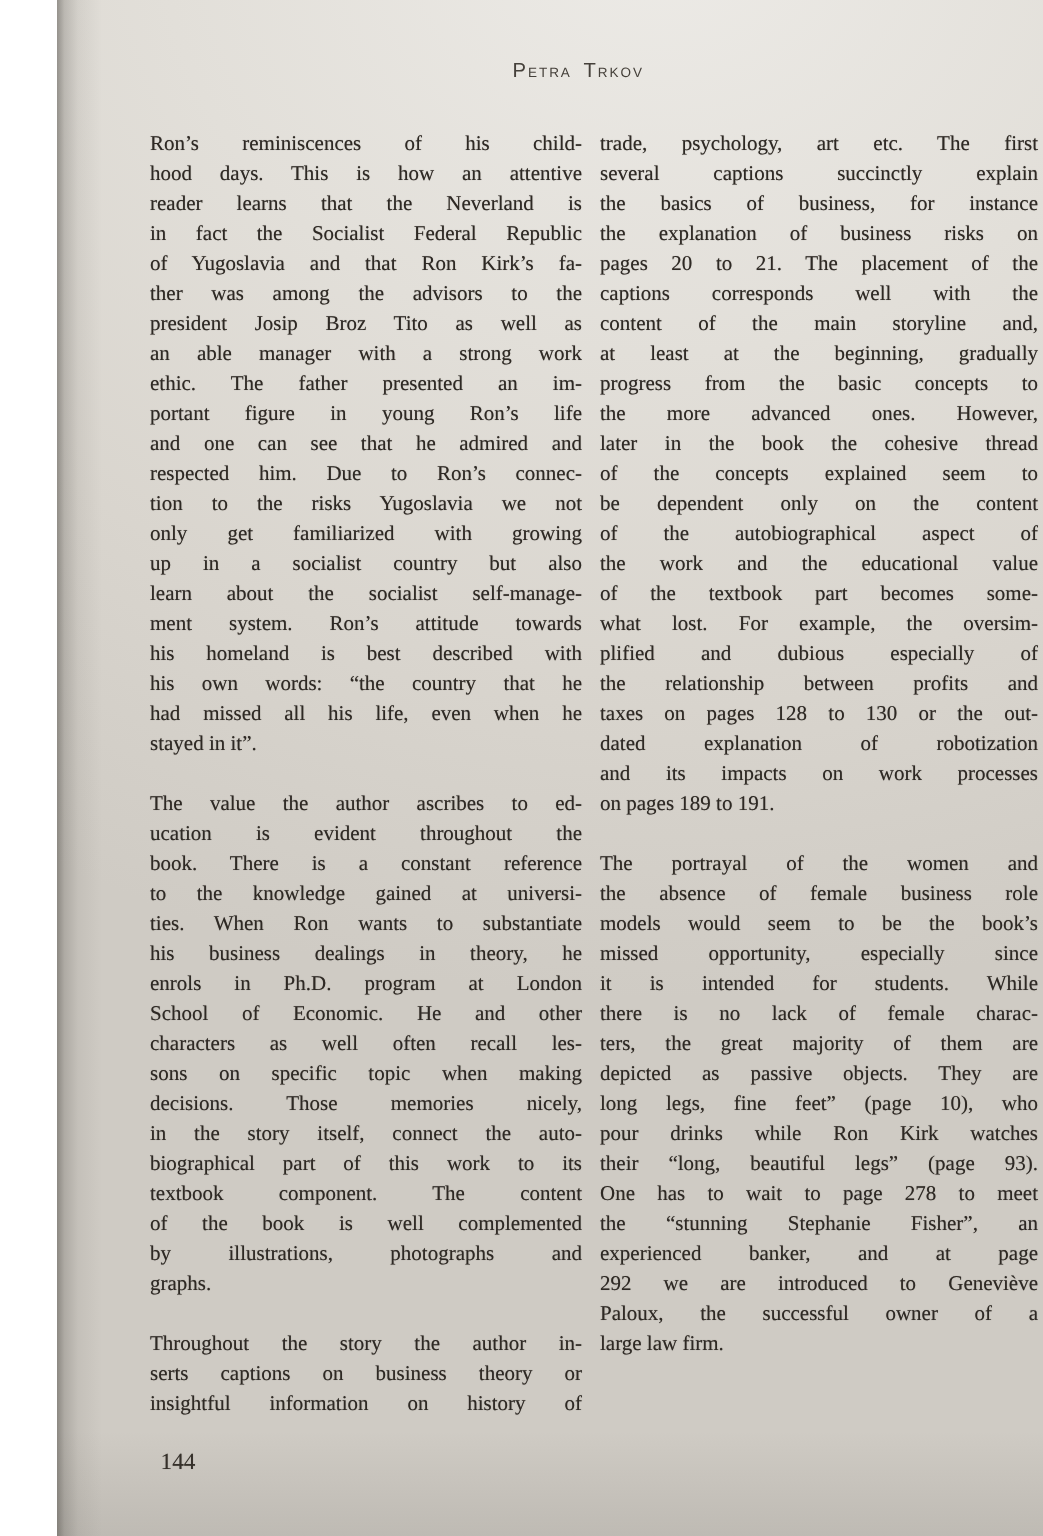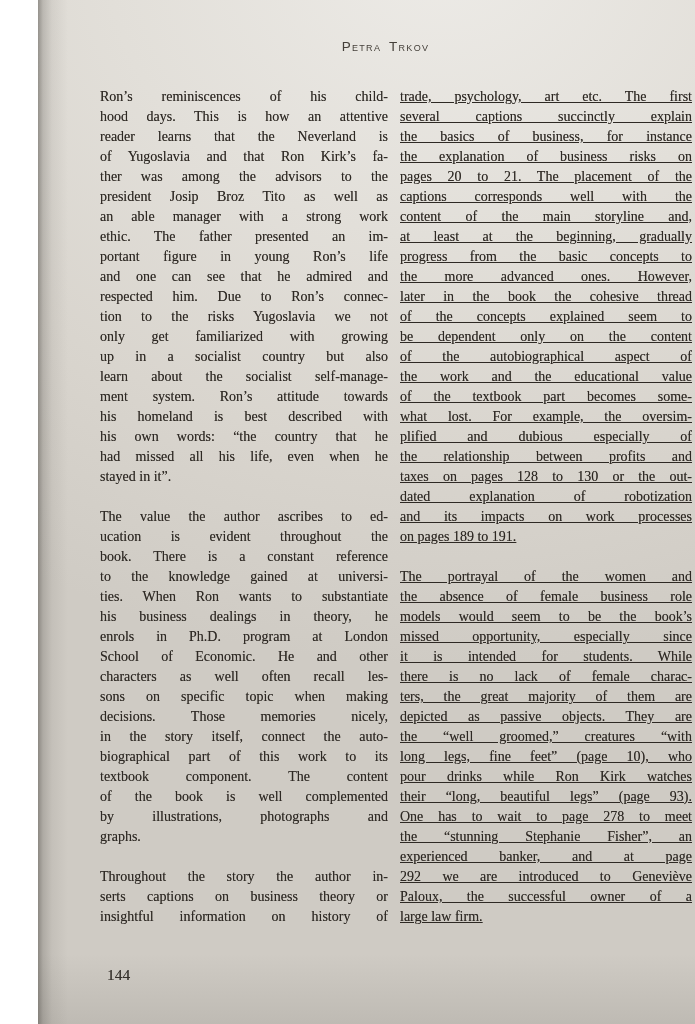--- a/index.html
+++ b/index.html
@@ -43,21 +43,21 @@
     display: flex;
     gap: 12px;
     color: #2e2924;
     text-shadow: 0 0 0.5px rgba(46,41,36,0.55);
   }
   .col {
     font-size: 14px;
     line-height: 20px;
   }
   .col-left  { width: 288px; }
-  .col-right { width: 292px; text-decoration: underline; }
+  .col-right { width: 292px; }
   .para { margin: 0 0 20px 0; }
   .line {
     text-align: justify;
     text-align-last: justify;
     white-space: normal;
   }
   .line.final { text-align-last: auto; }
   .page-number {
     position: absolute;
     left: 69px;
@@ -72,20 +72,21 @@
 
 <div class="sheet">
   <div class="author">Petra Trkov</div>
 
   <div class="columns">
     <div class="col col-left">
         <div class="para">
           <div class="line">Ron’s reminiscences of his child-</div>
           <div class="line">hood days. This is how an attentive</div>
           <div class="line">reader learns that the Neverland is</div>
+          <div class="line">in fact the Socialist Federal Republic</div>
           <div class="line">of Yugoslavia and that Ron Kirk’s fa-</div>
           <div class="line">ther was among the advisors to the</div>
           <div class="line">president Josip Broz Tito as well as</div>
           <div class="line">an able manager with a strong work</div>
           <div class="line">ethic. The father presented an im-</div>
           <div class="line">portant figure in young Ron’s life</div>
           <div class="line">and one can see that he admired and</div>
           <div class="line">respected him. Due to Ron’s connec-</div>
           <div class="line">tion to the risks Yugoslavia we not</div>
           <div class="line">only get familiarized with growing</div>
@@ -150,21 +151,20 @@
         </div>
         <div class="para">
           <div class="line">The portrayal of the women and</div>
           <div class="line">the absence of female business role</div>
           <div class="line">models would seem to be the book’s</div>
           <div class="line">missed opportunity, especially since</div>
           <div class="line">it is intended for students. While</div>
           <div class="line">there is no lack of female charac-</div>
           <div class="line">ters, the great majority of them are</div>
           <div class="line">depicted as passive objects. They are</div>
-          <div class="line">the “well groomed,” creatures “with</div>
           <div class="line">long legs, fine feet” (page 10), who</div>
           <div class="line">pour drinks while Ron Kirk watches</div>
           <div class="line">their “long, beautiful legs” (page 93).</div>
           <div class="line">One has to wait to page 278 to meet</div>
           <div class="line">the “stunning Stephanie Fisher”, an</div>
           <div class="line">experienced banker, and at page</div>
           <div class="line">292 we are introduced to Geneviève</div>
           <div class="line">Paloux, the successful owner of a</div>
           <div class="line final">large law firm.</div>
         </div>

